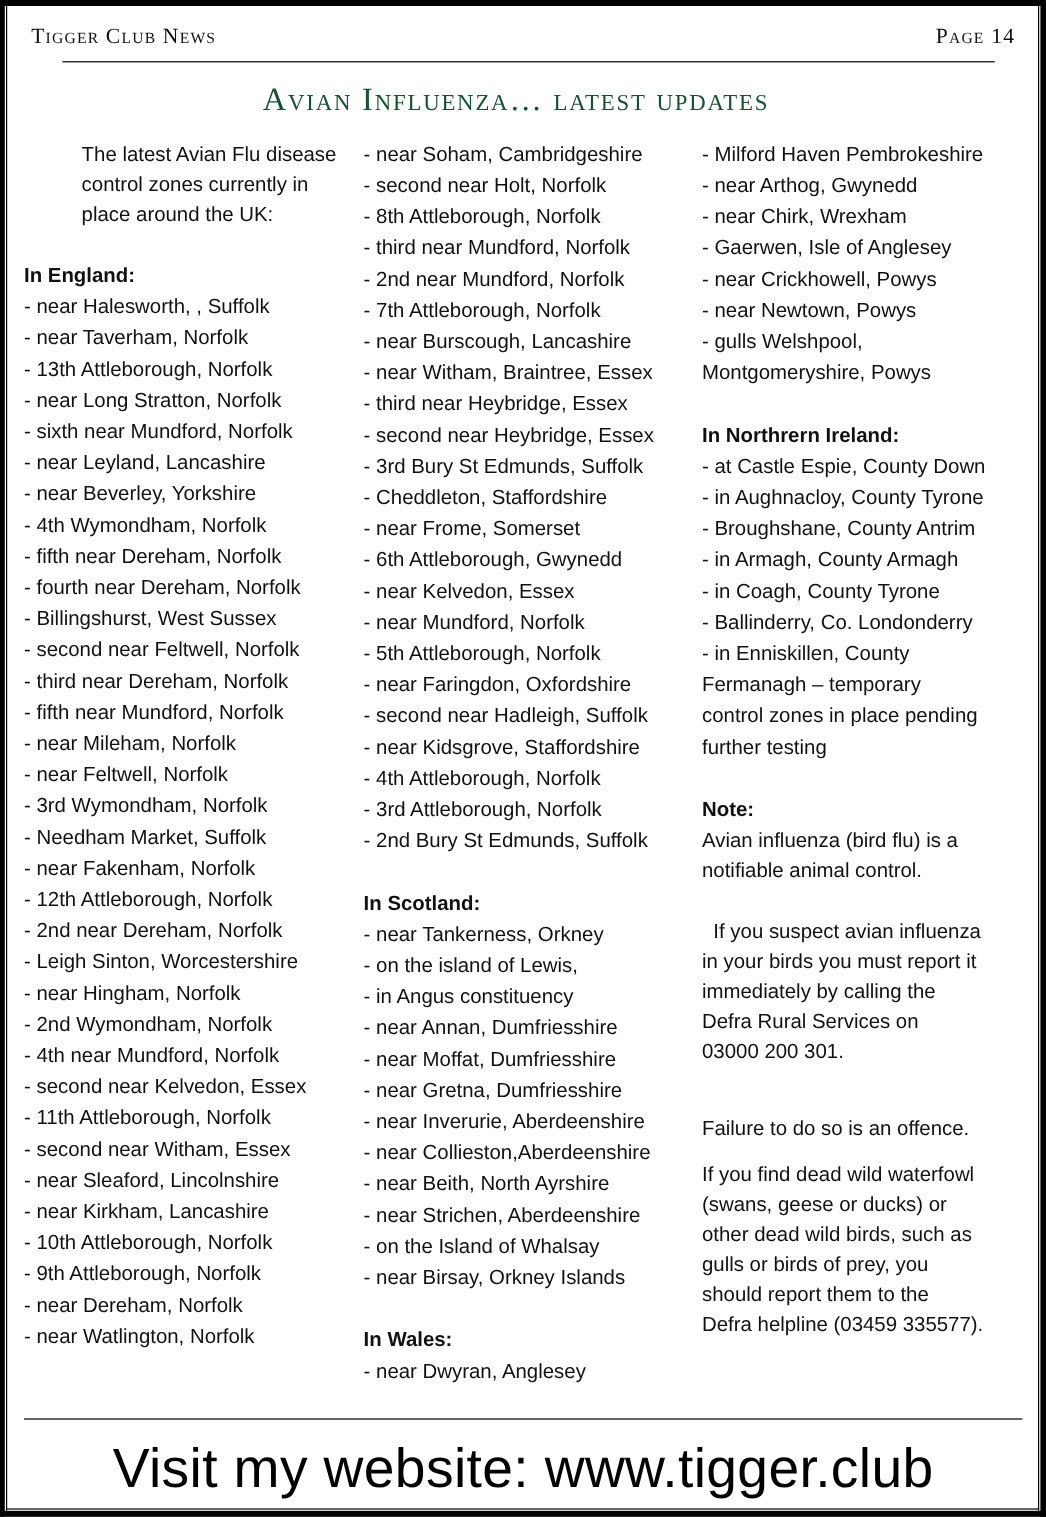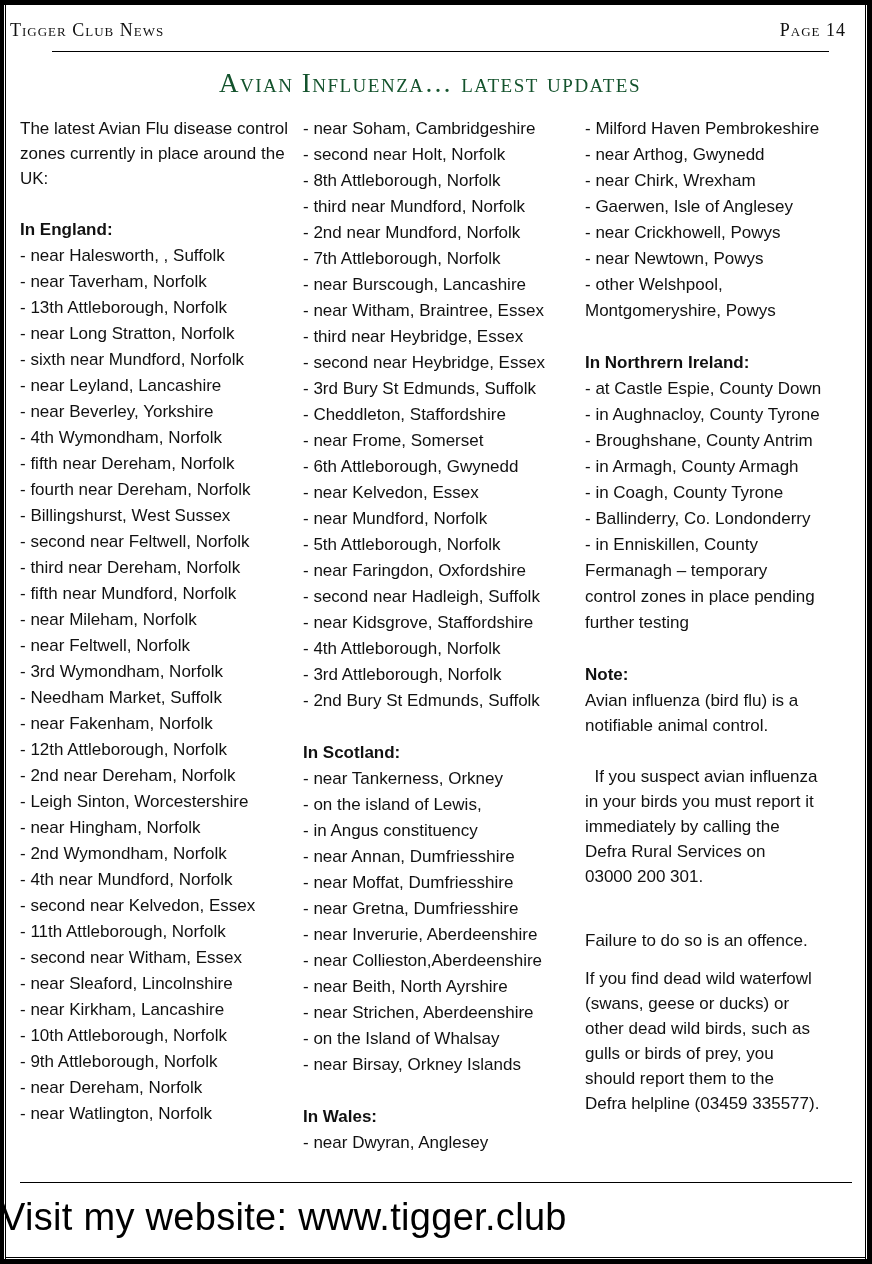--- a/index.html
+++ b/index.html
@@ -10,21 +10,21 @@
   .frame-left-outer { position: absolute; left: 0; top: 0; width: 4px; height: 1264px; background: #000; }
   .frame-left-inner { position: absolute; left: 5px; top: 5px; width: 1px; height: 1254px; background: #000; }
   .frame-right-outer { position: absolute; left: 867px; top: 0; width: 5px; height: 1264px; background: #000; }
   .frame-right-inner { position: absolute; left: 865px; top: 5px; width: 1px; height: 1254px; background: #000; }
   .frame-bottom-outer { position: absolute; left: 0; top: 1259px; width: 872px; height: 5px; background: #000; }
   .frame-bottom-inner { position: absolute; left: 5px; top: 1257px; width: 861px; height: 1px; background: #000; }
 
   .smallcaps { font-variant: small-caps; letter-spacing: 1px; }
 
   .running-title {
-    position: absolute; left: 10px; top: 20px;
+    position: absolute; left: 26px; top: 20px;
     font-family: "Liberation Serif", serif;
     font-size: 18px; color: #111;
   }
   .page-number {
     position: absolute; right: 26px; top: 20px;
     font-family: "Liberation Serif", serif;
     font-size: 18px; color: #111;
   }
   .header-rule { position: absolute; left: 52px; top: 51px; width: 777px; height: 1px; background: #000; }
 
@@ -42,28 +42,28 @@
   .col-1 { left: 20px; top: 116px; width: 275px; }
   .col-2 { left: 303px; top: 116px; width: 275px; }
   .col-3 { left: 585px; top: 116px; width: 270px; }
 
   .line { white-space: nowrap; }
   .wrap { white-space: normal; }
   .heading { font-weight: bold; }
   .gap { height: 26px; }
   .gap-small { height: 13px; }
 
-  .intro { line-height: 25px; }
+  .intro { line-height: 25px; margin-left: 48px; }
   .note-para { line-height: 25px; }
 
   .footer-rule { position: absolute; left: 20px; top: 1182px; width: 832px; height: 1px; background: #000; }
   .footer-text {
-    position: absolute; left: 0; top: 1196px; width: 872px; 
+    position: absolute; left: 0; top: 1196px; width: 872px; text-align: center;
     font-family: "Liberation Sans", sans-serif;
-    font-size: 38px; color: #000; letter-spacing: 0.3px;
+    font-size: 46px; color: #000; letter-spacing: 0.3px;
   }
 </style>
 </head>
 <body>
 
 <div class="frame-top"></div>
 <div class="frame-left-outer"></div>
 <div class="frame-left-inner"></div>
 <div class="frame-right-outer"></div>
 <div class="frame-right-inner"></div>
@@ -168,21 +168,21 @@
 </div>
 
 <div class="col col-3">
   <div id="wales-list-b">
       <div class="line">- Milford Haven Pembrokeshire</div>
       <div class="line">- near Arthog, Gwynedd</div>
       <div class="line">- near Chirk, Wrexham</div>
       <div class="line">- Gaerwen, Isle of Anglesey</div>
       <div class="line">- near Crickhowell, Powys</div>
       <div class="line">- near Newtown, Powys</div>
-      <div class="line">- other Welshpool,</div>
+      <div class="line">- gulls Welshpool,</div>
       <div class="line">Montgomeryshire, Powys</div>
     </div>
   <div class="gap"></div>
   <div class="line heading">In Northrern Ireland:</div>
   <div id="ni-list">
       <div class="line">- at Castle Espie, County Down</div>
       <div class="line">- in Aughnacloy, County Tyrone</div>
       <div class="line">- Broughshane, County Antrim</div>
       <div class="line">- in Armagh, County Armagh</div>
       <div class="line">- in Coagh, County Tyrone</div>

